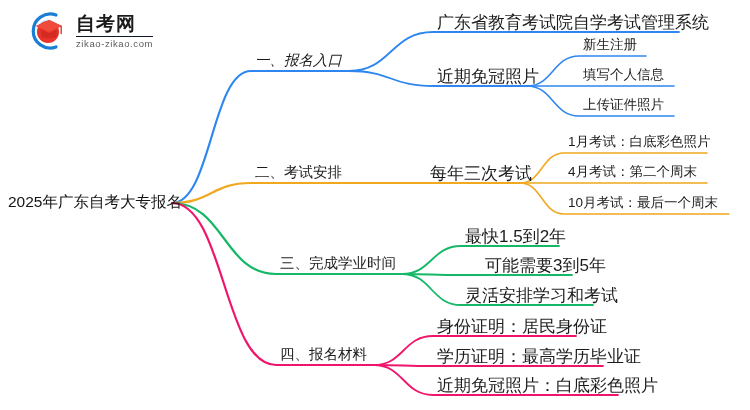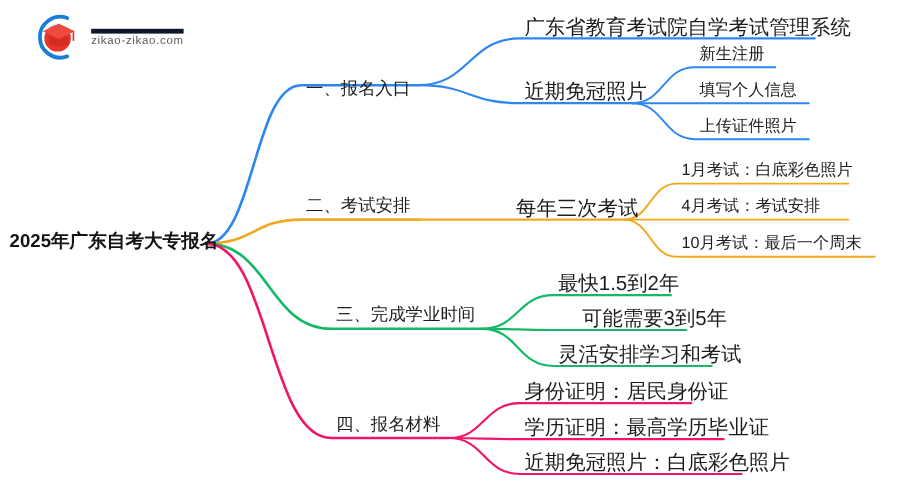--- a/index.html
+++ b/index.html
@@ -43,21 +43,21 @@
     font-weight: bold;
     color: #1a1a1a;
     letter-spacing: 1px;
     line-height: 1.05;
   }
   #logo-domain {
     font-size: 9.5px;
     color: #5b5b5b;
     letter-spacing: 0.6px;
     line-height: 1.3;
-    border-top: 4px solid #0f172a;
+    border-top: 1px solid #0f172a;
     margin-top: 2px;
     padding-top: 1px;
   }
 
   
   #map {
     position: absolute;
     left: 0;
     top: 0;
     width: 750px;
@@ -73,21 +73,20 @@
   .node {
     position: absolute;
     white-space: nowrap;
     color: #1c1c1c;
     font-family: "Liberation Sans", "DejaVu Sans", sans-serif;
     line-height: 1;
   }
   .node.root {
     font-size: 15.5px;
     color: #141414;
-    font-weight: bold;
   }
   .node.lvl1 {
     font-size: 14.5px;
   }
   .node.lvl2 {
     font-size: 17px;
   }
   .node.lvl3 {
     font-size: 13.5px;
   }
@@ -101,20 +100,21 @@
       <path d="M30 5 A17 17 0 1 0 30 37" fill="none" stroke="#1a7fd4" stroke-width="3.2" stroke-linecap="round"></path>
       <circle cx="22" cy="21" r="11.5" fill="#1a7fd4" opacity="0.18"></circle>
       <circle cx="22" cy="22" r="11" fill="#e8342a"></circle>
       <path d="M10 16 L23 10 L36 16 L23 22 Z" fill="#e8342a"></path>
       <path d="M10 16 L23 10 L36 16 L23 22 Z" fill="#f04a3c"></path>
       <path d="M15 19.5 L15 26 C15 29 31 29 31 26 L31 19.5 L23 23.2 Z" fill="#d62b22"></path>
       <path d="M35.2 16.4 L35.2 23.5" stroke="#e8342a" stroke-width="1.4" stroke-linecap="round"></path>
     </svg>
   </div>
   <div id="logo-text">
+    <div id="logo-title">自考网</div>
     <div id="logo-domain">zikao-zikao.com</div>
   </div>
 </div>
 
 <div id="map">
   <svg id="map-lines">
       <path d="M 172 203 C 211.5 203, 211.5 71, 251 71 L 349 71" fill="none" stroke="#2e86f0" stroke-width="2.2" stroke-linecap="round"></path>
       <path d="M 349 71 C 391 71, 391 32, 433 32 L 679 32" fill="none" stroke="#2e86f0" stroke-width="1.8" stroke-linecap="round"></path>
       <path d="M 349 71 C 391 71, 391 86, 433 86 L 527 86" fill="none" stroke="#2e86f0" stroke-width="1.8" stroke-linecap="round"></path>
       <path d="M 527 86 C 553 86, 553 56, 579 56 L 646 56" fill="none" stroke="#2e86f0" stroke-width="1.6" stroke-linecap="round"></path>
@@ -129,30 +129,30 @@
       <path d="M 402 274 C 431.5 274, 431.5 246, 461 246 L 559 246" fill="none" stroke="#14b866" stroke-width="1.8" stroke-linecap="round"></path>
       <path d="M 402 274 C 431.5 274, 431.5 275, 461 275 L 572 275" fill="none" stroke="#14b866" stroke-width="1.8" stroke-linecap="round"></path>
       <path d="M 402 274 C 431.5 274, 431.5 305, 461 305 L 593 305" fill="none" stroke="#14b866" stroke-width="1.8" stroke-linecap="round"></path>
       <path d="M 172 203 C 224 203, 224 365, 276 365 L 374 365" fill="none" stroke="#f0156b" stroke-width="2.2" stroke-linecap="round"></path>
       <path d="M 374 365 C 403.5 365, 403.5 336, 433 336 L 576 336" fill="none" stroke="#f0156b" stroke-width="1.8" stroke-linecap="round"></path>
       <path d="M 374 365 C 403.5 365, 403.5 366, 433 366 L 603 366" fill="none" stroke="#f0156b" stroke-width="1.8" stroke-linecap="round"></path>
       <path d="M 374 365 C 403.5 365, 403.5 395, 433 395 L 618 395" fill="none" stroke="#f0156b" stroke-width="1.8" stroke-linecap="round"></path>
     </svg>
   <div id="map-nodes">
       <div class="node root" style="left: 8px; top: 194px;">2025年广东自考大专报名</div>
-      <div class="node lvl1" style="left: 255px; top: 67px;">一、报名入口</div>
+      <div class="node lvl1" style="left: 255px; top: 53px; font-style: italic;">一、报名入口</div>
       <div class="node lvl2" style="left: 437px; top: 14px;">广东省教育考试院自学考试管理系统</div>
       <div class="node lvl2" style="left: 437px; top: 68px;">近期免冠照片</div>
       <div class="node lvl3" style="left: 583px; top: 38px;">新生注册</div>
       <div class="node lvl3" style="left: 583px; top: 68px;">填写个人信息</div>
       <div class="node lvl3" style="left: 583px; top: 98px;">上传证件照片</div>
       <div class="node lvl1" style="left: 255px; top: 165px;">二、考试安排</div>
       <div class="node lvl2" style="left: 430px; top: 165px;">每年三次考试</div>
       <div class="node lvl3" style="left: 568px; top: 135px;">1月考试：白底彩色照片</div>
-      <div class="node lvl3" style="left: 568px; top: 165px;">4月考试：考试安排</div>
+      <div class="node lvl3" style="left: 568px; top: 165px;">4月考试：第二个周末</div>
       <div class="node lvl3" style="left: 568px; top: 196px;">10月考试：最后一个周末</div>
       <div class="node lvl1" style="left: 280px; top: 256px;">三、完成学业时间</div>
       <div class="node lvl2" style="left: 465px; top: 228px;">最快1.5到2年</div>
       <div class="node lvl2" style="left: 485px; top: 257px;">可能需要3到5年</div>
       <div class="node lvl2" style="left: 465px; top: 287px;">灵活安排学习和考试</div>
       <div class="node lvl1" style="left: 280px; top: 347px;">四、报名材料</div>
       <div class="node lvl2" style="left: 437px; top: 318px;">身份证明：居民身份证</div>
       <div class="node lvl2" style="left: 437px; top: 348px;">学历证明：最高学历毕业证</div>
       <div class="node lvl2" style="left: 437px; top: 377px;">近期免冠照片：白底彩色照片</div>
     </div>

